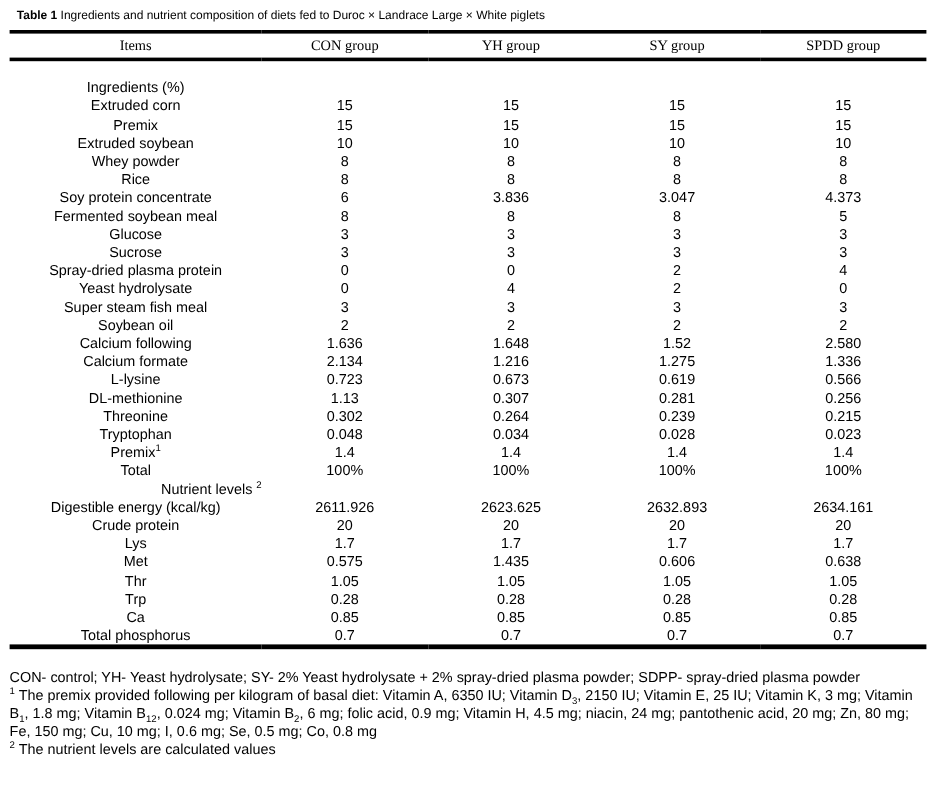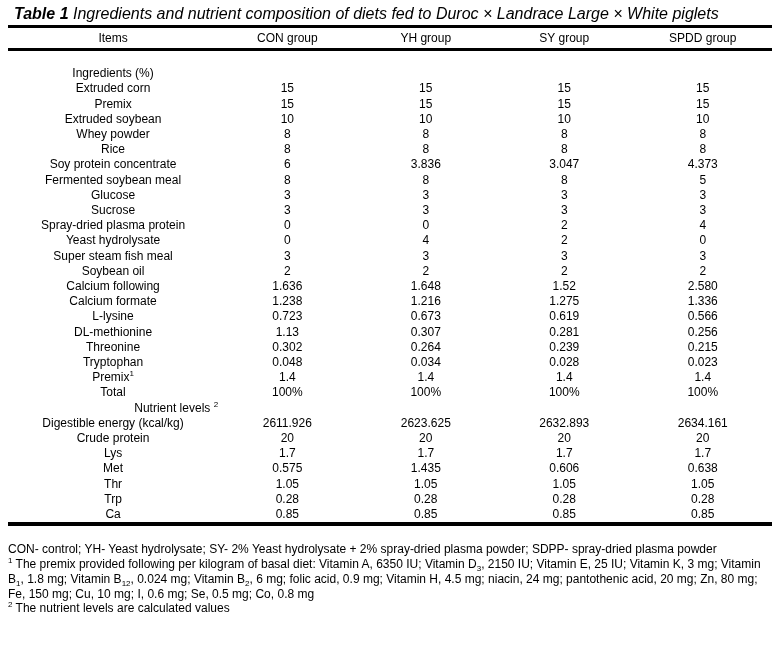--- a/index.html
+++ b/index.html
@@ -1,29 +1,29 @@
 <!DOCTYPE html>
 <html><head>
 <meta charset="utf-8">
 <style>
   html,body{margin:0;padding:0;}
   body{
     width:780px;height:655px;background:#ffffff;color:#000000;
     font-family:"Liberation Sans", sans-serif;overflow:hidden;
   }
   .page{padding:5px 8px 0 8px;}
-  .title{font-size:16px;line-height:18px;padding-left:6px;margin-bottom:2px;white-space:nowrap;font-style:italic;}
+  .title{font-size:10px;line-height:18px;padding-left:6px;margin-bottom:2px;white-space:nowrap;}
   .title .b{font-weight:bold;}
   table.tbl{
     width:100%;border-collapse:collapse;table-layout:fixed;
     border-top:3px solid #000;border-bottom:4px solid #000;
   }
   table.tbl th{
     font-weight:normal;font-size:12px;height:20px;padding:0;
-    text-align:center;vertical-align:middle;border-bottom:3px solid #000;
+    text-align:center;vertical-align:middle;border-bottom:3px solid #000;font-family:Liberation Serif, serif;
   }
   table.tbl td{
     font-size:12px;height:15.2px;line-height:15.2px;padding:0;
     text-align:center;vertical-align:middle;white-space:nowrap;
   }
   table.tbl td.left{text-align:right;padding-left:10px;}
   sup{font-size:8px;line-height:0;}
   sub{font-size:8px;line-height:0;}
   .footnotes{font-size:12px;line-height:14.8px;padding-top:16px;}
   .footnotes p{margin:0;}
@@ -161,21 +161,21 @@
         </tr>
         <tr>
           <td><span>Calcium following</span></td>
           <td>1.636</td>
           <td>1.648</td>
           <td>1.52</td>
           <td>2.580</td>
         </tr>
         <tr>
           <td><span>Calcium formate</span></td>
-          <td>1.238</td>
+          <td>2.134</td>
           <td>1.216</td>
           <td>1.275</td>
           <td>1.336</td>
         </tr>
         <tr>
           <td><span>L-lysine</span></td>
           <td>0.723</td>
           <td>0.673</td>
           <td>0.619</td>
           <td>0.566</td>
@@ -263,20 +263,27 @@
           <td>0.28</td>
           <td>0.28</td>
           <td>0.28</td>
         </tr>
         <tr>
           <td><span>Ca</span></td>
           <td>0.85</td>
           <td>0.85</td>
           <td>0.85</td>
           <td>0.85</td>
+        </tr>
+        <tr>
+          <td><span>Total phosphorus</span></td>
+          <td>0.7</td>
+          <td>0.7</td>
+          <td>0.7</td>
+          <td>0.7</td>
         </tr>
       </tbody>
   </table>
 
   <div class="footnotes" id="footnotes">
       <p><span>CON- control; YH- Yeast hydrolysate; SY- 2% Yeast hydrolysate + 2% spray-dried plasma powder; SDPP- spray-dried plasma powder</span></p>
       <p><sup>1</sup><span> The premix provided following per kilogram of basal diet: Vitamin A, 6350 IU; Vitamin D</span><sub>3</sub><span>, 2150 IU; Vitamin E, 25 IU; Vitamin K, 3 mg; Vitamin B</span><sub>1</sub><span>, 1.8 mg; Vitamin B</span><sub>12</sub><span>, 0.024 mg; Vitamin B</span><sub>2</sub><span>, 6 mg; folic acid, 0.9 mg; Vitamin H, 4.5 mg; niacin, 24 mg; pantothenic acid, 20 mg; Zn, 80 mg; Fe, 150 mg; Cu, 10 mg; I, 0.6 mg; Se, 0.5 mg; Co, 0.8 mg</span></p>
       <p><sup>2</sup><span> The nutrient levels are calculated values</span></p>
     </div>
 </div>

